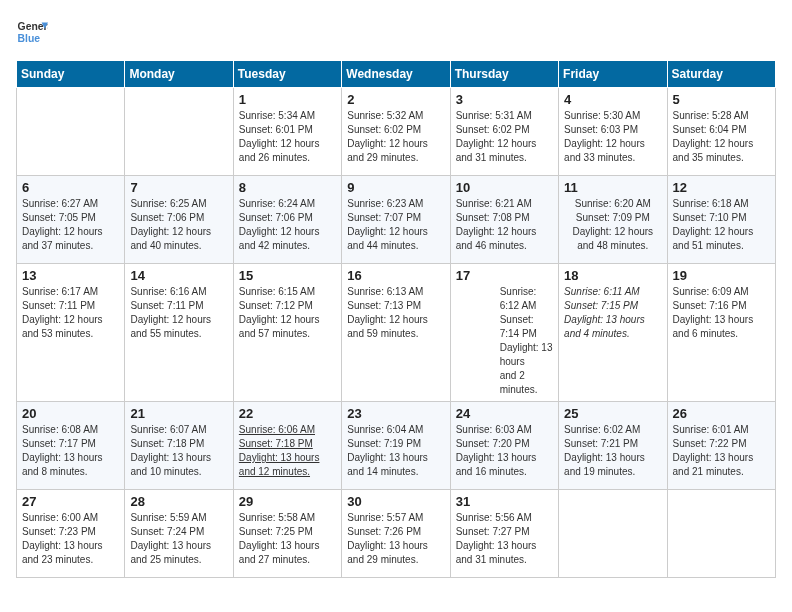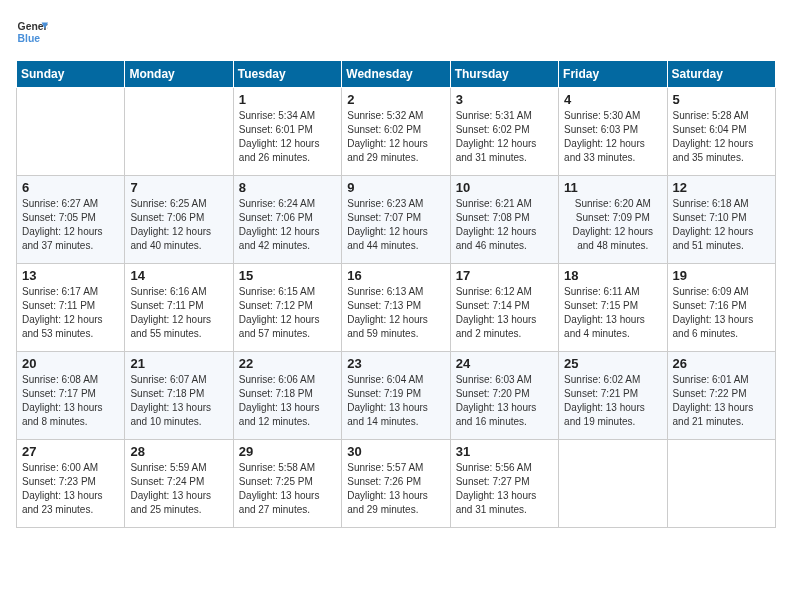--- a/index.html
+++ b/index.html
@@ -223,28 +223,28 @@
         </td>
         <td>
           <span class="day-num">16</span>
           <div class="cell-text" style="white-space: pre-line;">Sunrise: 6:13 AM
 Sunset: 7:13 PM
 Daylight: 12 hours
 and 59 minutes.</div>
         </td>
         <td>
           <span class="day-num">17</span>
-          <div class="cell-text" style="white-space: pre-line;">Sunrise: 6:12 AM
+          <div class="cell-text" style="white-space: pre-line; margin-left: 44px;">Sunrise: 6:12 AM
 Sunset: 7:14 PM
 Daylight: 13 hours
 and 2 minutes.</div>
         </td>
         <td>
           <span class="day-num">18</span>
-          <div class="cell-text" style="white-space: pre-line;">Sunrise: 6:11 AM
+          <div class="cell-text" style="white-space: pre-line; font-style: italic;">Sunrise: 6:11 AM
 Sunset: 7:15 PM
 Daylight: 13 hours
 and 4 minutes.</div>
         </td>
         <td>
           <span class="day-num">19</span>
           <div class="cell-text" style="white-space: pre-line;">Sunrise: 6:09 AM
 Sunset: 7:16 PM
 Daylight: 13 hours
 and 6 minutes.</div>
@@ -260,21 +260,21 @@
         </td>
         <td>
           <span class="day-num">21</span>
           <div class="cell-text" style="white-space: pre-line;">Sunrise: 6:07 AM
 Sunset: 7:18 PM
 Daylight: 13 hours
 and 10 minutes.</div>
         </td>
         <td>
           <span class="day-num">22</span>
-          <div class="cell-text" style="white-space: pre-line;">Sunrise: 6:06 AM
+          <div class="cell-text" style="white-space: pre-line; text-decoration: underline;">Sunrise: 6:06 AM
 Sunset: 7:18 PM
 Daylight: 13 hours
 and 12 minutes.</div>
         </td>
         <td>
           <span class="day-num">23</span>
           <div class="cell-text" style="white-space: pre-line;">Sunrise: 6:04 AM
 Sunset: 7:19 PM
 Daylight: 13 hours
 and 14 minutes.</div>

